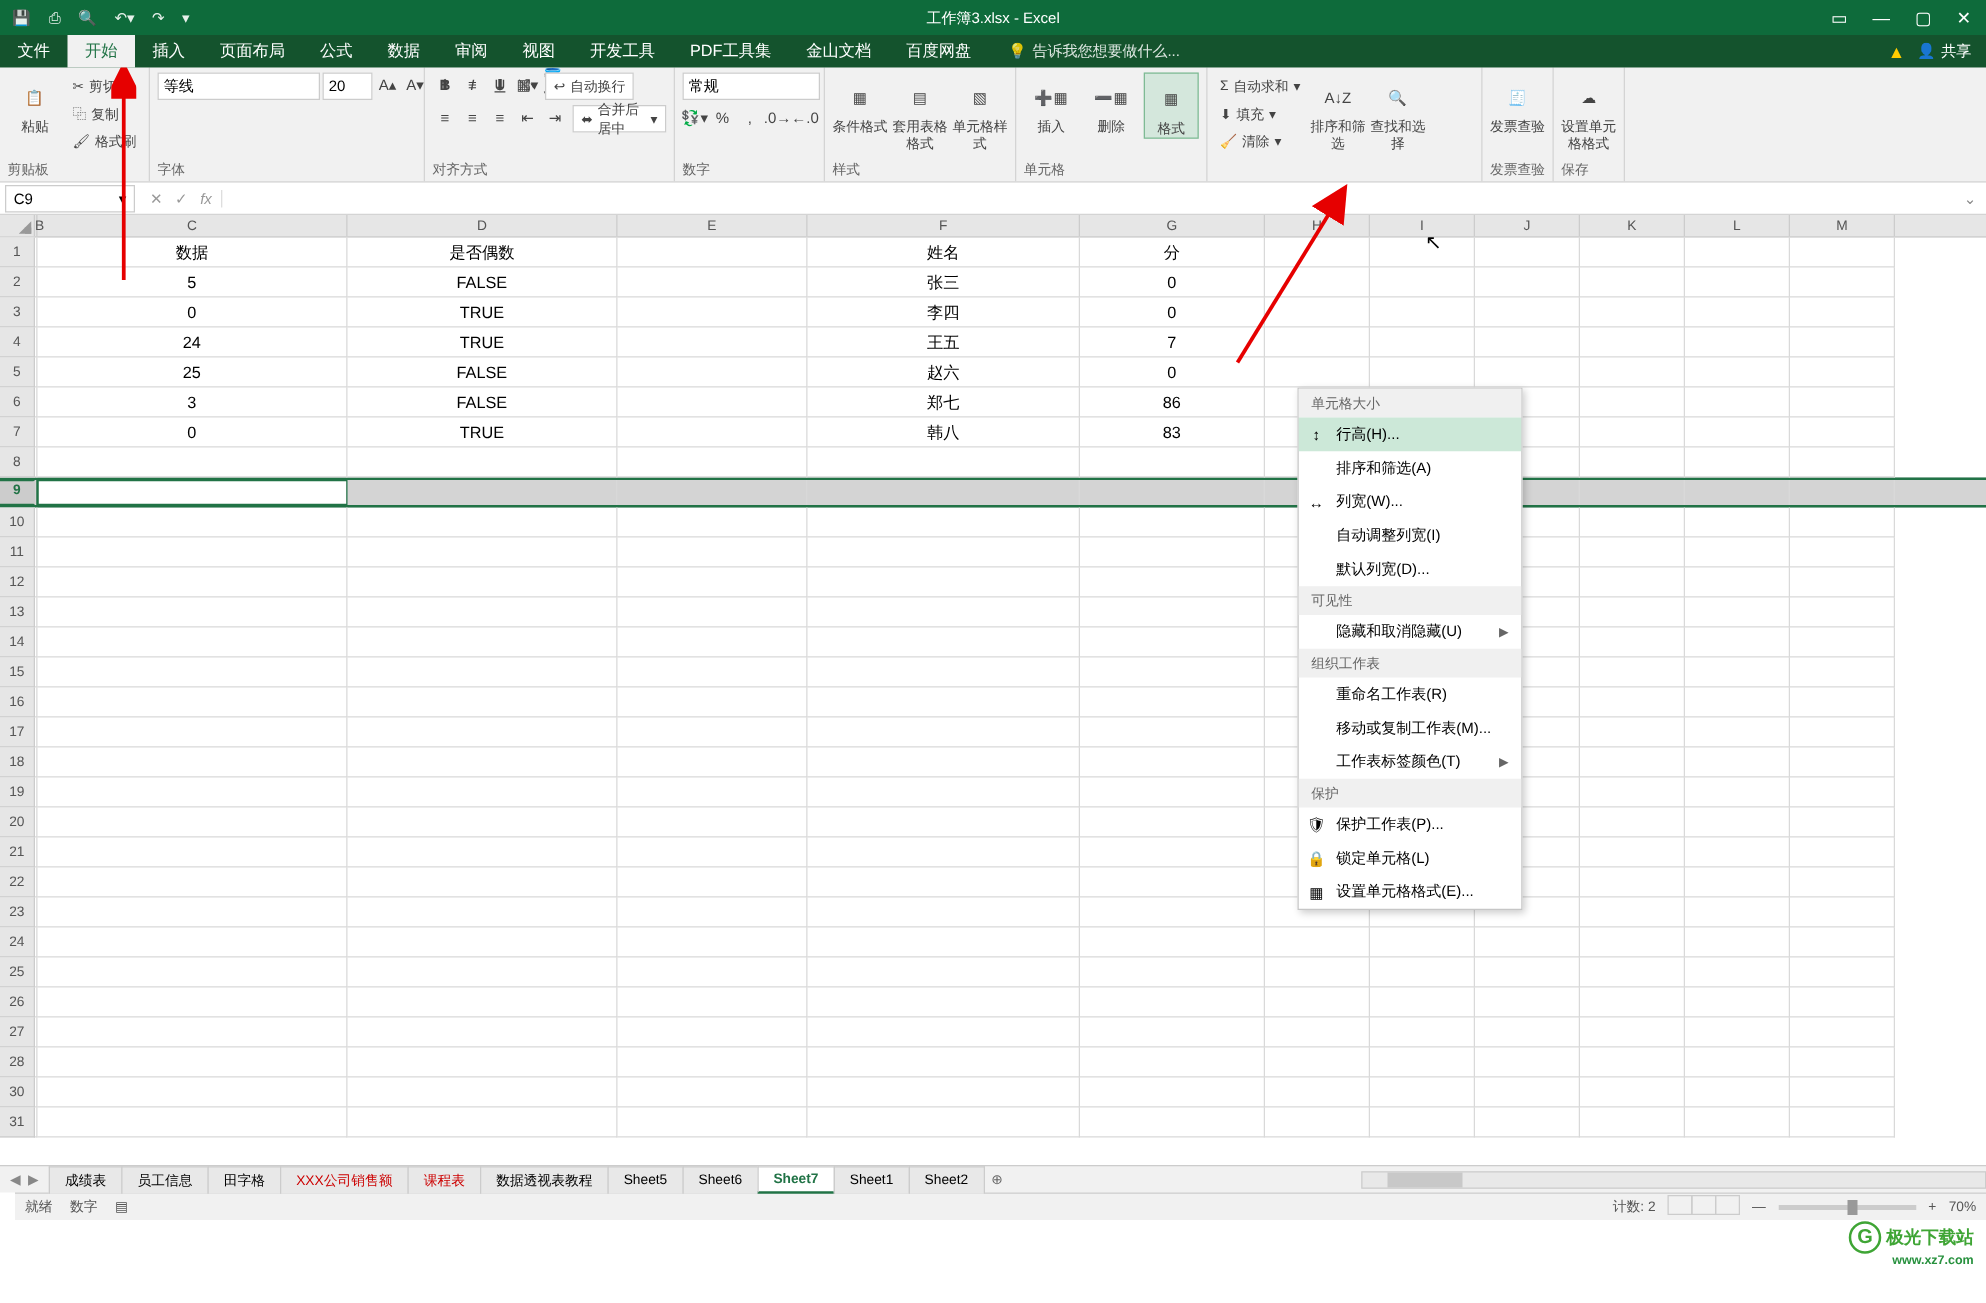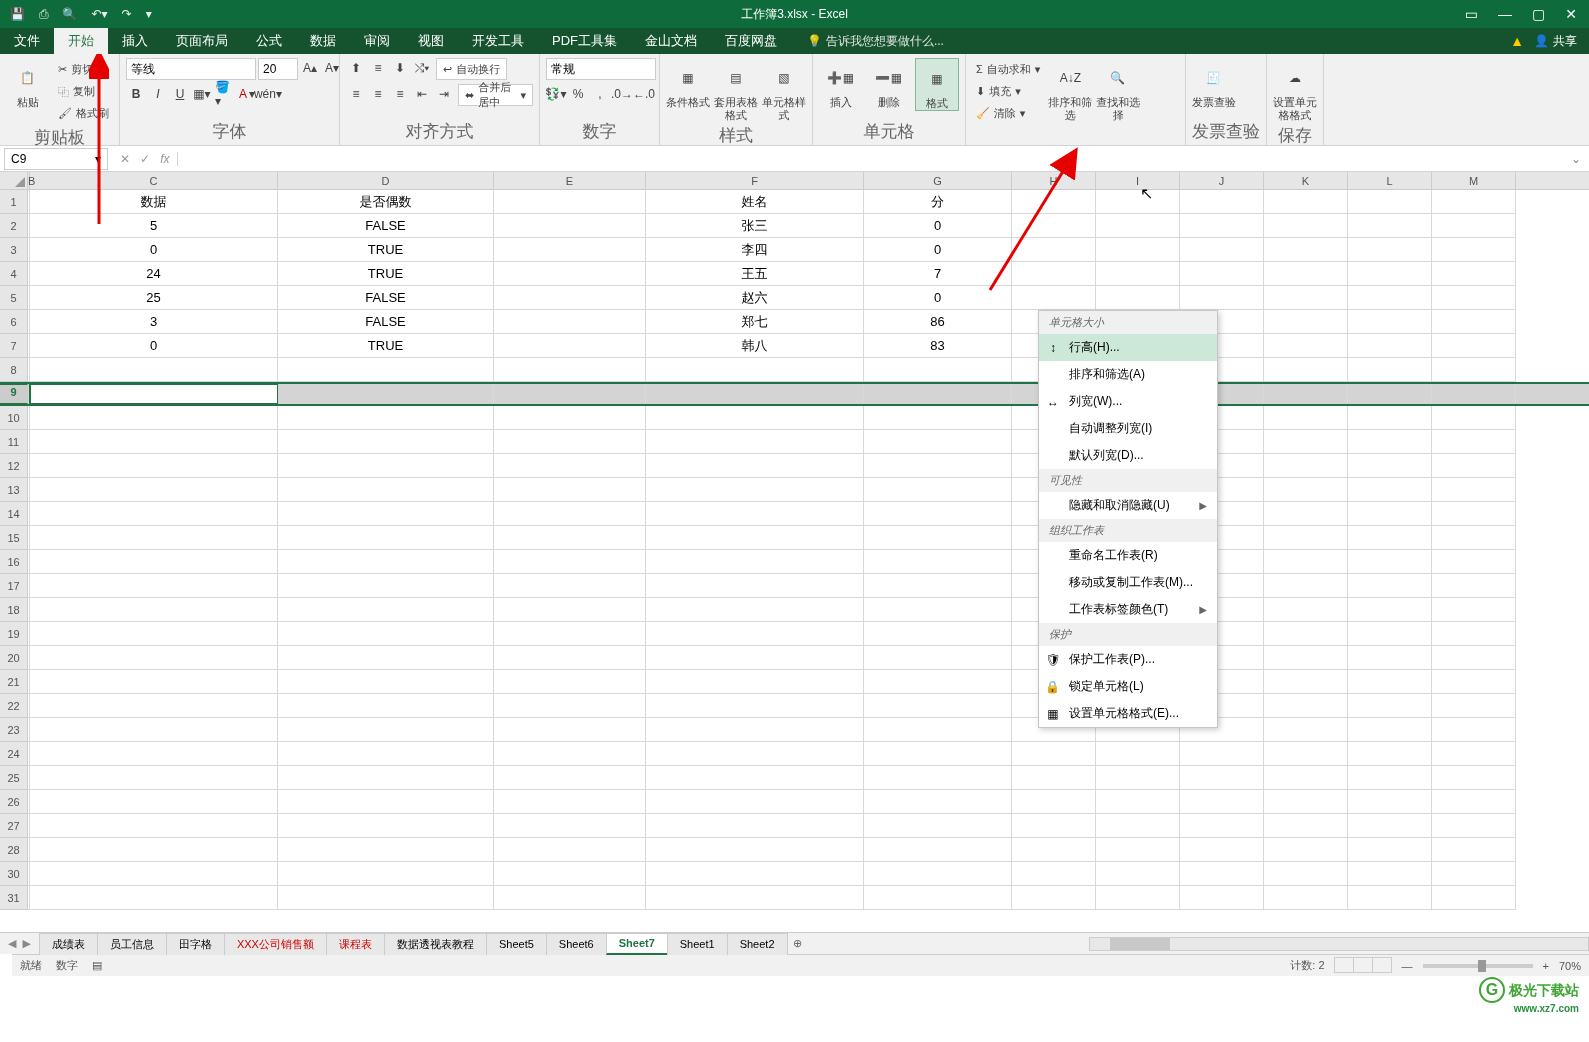--- a/index.html
+++ b/index.html
@@ -17,21 +17,21 @@
 .menubar .tab { padding: 0 14px; height: 100%; display: flex; align-items: center; cursor: pointer; }
 .menubar .tab.active { background: #f1f1f1; color: #217346; }
 .menubar .tellme { margin-left: 16px; display: flex; align-items: center; gap: 4px; opacity: .85; font-size: 12px; }
 .menubar .share { margin-left: auto; padding: 0 12px; display: flex; align-items: center; gap: 4px; font-size: 12px; }
 .menubar .warn { color: #ffcc00; font-size: 14px; margin-right: 6px; }
 
 
 .ribbon { height: 92px; background: #f1f1f1; border-bottom: 1px solid #d4d4d4; display: flex; font-size: 12px; color: #444; }
 .ribbon .group { border-right: 1px solid #d4d4d4; padding: 4px 6px 2px; display: flex; flex-direction: column; justify-content: space-between; }
 .ribbon .group .content { display: flex; align-items: flex-start; gap: 4px; flex: 1; }
-.ribbon .group .label { text-align: center; font-size: 17px; color: #666; padding-top: 2px; }
+.ribbon .group .label { font-size: 11px; color: #666; padding-top: 2px; }
 .ribbon .bigbtn { display: flex; flex-direction: column; align-items: center; width: 44px; padding-top: 4px; cursor: pointer; }
 .ribbon .bigbtn .ico { width: 32px; height: 32px; display: flex; align-items: center; justify-content: center; margin-bottom: 2px; }
 .ribbon .bigbtn .txt { font-size: 11px; text-align: center; line-height: 1.2; }
 .ribbon .smallbtn { height: 22px; padding: 0 4px; display: flex; align-items: center; gap: 4px; cursor: pointer; font-size: 11px; }
 .ribbon select, .ribbon .combo { height: 22px; font-size: 12px; border: 1px solid #ccc; background: #fff; padding: 0 4px; }
 .ribbon .iconrow { display: flex; gap: 2px; }
 .ribbon .iconrow span { width: 20px; height: 20px; display: flex; align-items: center; justify-content: center; cursor: pointer; border: 1px solid transparent; }
 
 
 .formbar { height: 26px; border-bottom: 1px solid #d4d4d4; display: flex; align-items: center; font-size: 12px; }
@@ -63,21 +63,21 @@
 .cG { width: 148px; }
 .cH { width: 84px; }
 .cI { width: 84px; }
 .cJ { width: 84px; }
 .cK { width: 84px; }
 .cL { width: 84px; }
 .cM { width: 84px; }
 
 
 .context { position: absolute; left: 1038px; top: 138px; width: 180px; background: #fff; border: 1px solid #c6c6c6; box-shadow: 2px 2px 6px rgba(0,0,0,.2); font-size: 12px; z-index: 10; }
-.context .header { background: #f0f0f0; padding: 4px 10px; color: #666; font-size: 11px; font-style: italic; }
+.context .header { background: #f0f0f0; padding: 4px 10px; color: #666; font-size: 11px; }
 .context .item { padding: 5px 10px 5px 30px; cursor: pointer; position: relative; display: flex; justify-content: space-between; align-items: center; }
 .context .item:hover, .context .item.hover { background: #cce8d8; }
 .context .item .ico { position: absolute; left: 6px; width: 16px; height: 16px; display: flex; align-items: center; justify-content: center; }
 .context .arrow { font-size: 10px; color: #666; }
 
 
 .sheettabs { height: 22px; border-top: 1px solid #ccc; display: flex; align-items: center; font-size: 11px; background: #f1f1f1; }
 .sheettabs .nav { padding: 0 8px; color: #888; display: flex; gap: 6px; }
 .sheettabs .tab { padding: 0 12px; height: 22px; border: 1px solid #ccc; border-bottom: none; display: flex; align-items: center; margin-right: -1px; background: #e8e8e8; cursor: pointer; }
 .sheettabs .tab.colored { color: #c00; }
@@ -153,21 +153,21 @@
       <div>
         <div class="smallbtn">✂ <span>剪切</span></div>
         <div class="smallbtn">⿻ <span>复制</span></div>
         <div class="smallbtn">🖌 <span>格式刷</span></div>
       </div>
     </div>
     <div class="label">剪贴板</div>
   </div>
 
   <div class="group" style="width:220px">
-    <div class="content" style="flex-direction:column;gap:4px">
+    <div class="content" style="flex-direction:row;gap:4px">
       <div style="display:flex;gap:2px">
         <input class="combo" style="width: 130px;" value="等线">
         <input class="combo" style="width: 40px;" value="20">
         <span class="iconrow">
             <span>A▴</span>
             <span>A▾</span>
           </span>
       </div>
       <div class="iconrow">
         <span>

